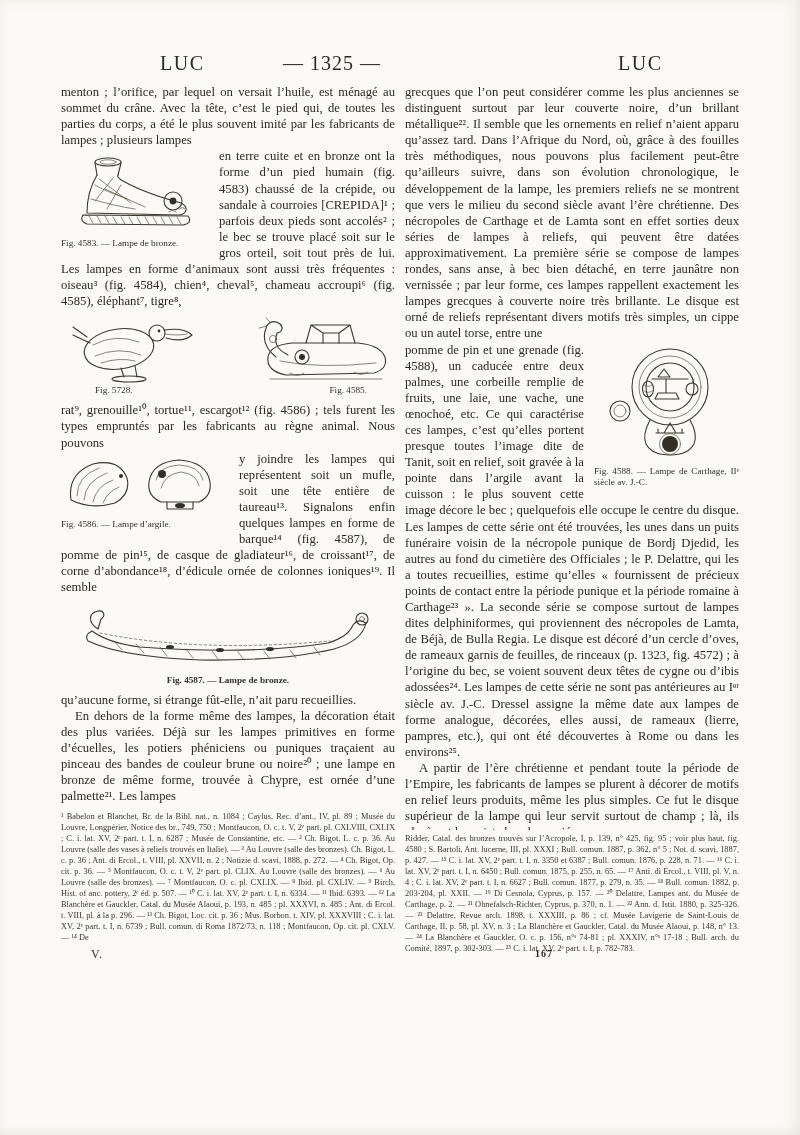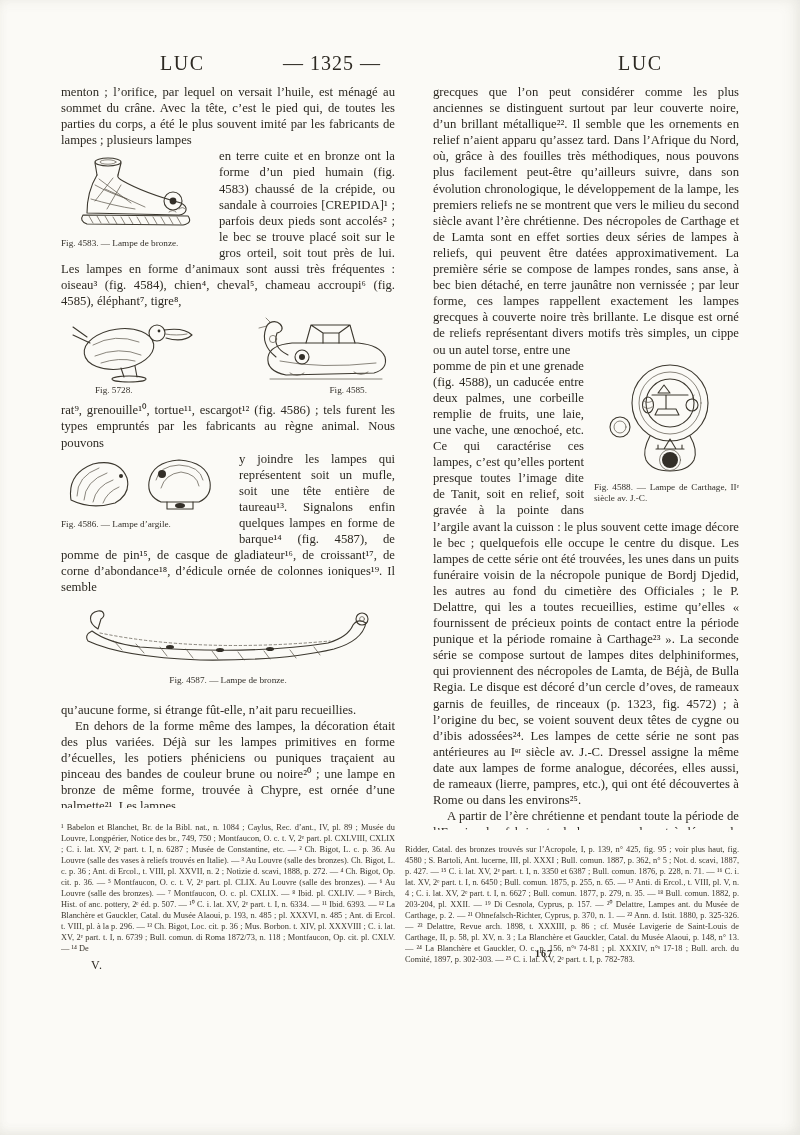--- a/index.html
+++ b/index.html
@@ -17,41 +17,41 @@
   .rh-left  { left:160px; }
   .rh-center{ left:0; width:664px; text-align:center; letter-spacing:1px; }
   .rh-right { left:618px; }
 
   .col { position:absolute; top:84px; width:334px; text-align:justify;
          font-size:12.7px; line-height:16.1px; }
   .col-left  { left:61px; }
   .col-right { left:405px; }
   .body-block { overflow:hidden; }
   .col-left  .body-block { height:724px; }
-  .col-right .body-block { height:746px;margin-left:28px; }
+  .col-right .body-block { height:746px; }
 
   p.para { margin:0; }
   p.indent { text-indent:14px; }
 
   figure { margin:0; }
   .fig-left  { float:left;  margin:3px 10px 2px 0; }
   .fig-right { float:right; margin:3px 0 2px 10px; }
   .figcap { font-size:9.2px; line-height:11px; margin-top:3px; color:#34302a; }
   .fig-4583 { width:148px; }
   .fig-4586 { width:168px; }
   .fig-4588 { width:145px; }
 
   .figs-row { clear:both; margin:8px 0 6px; }
   .figs-row .drawings { display:flex; justify-content:space-between; align-items:flex-end; }
   .figs-row .labels { display:flex; justify-content:space-between; font-size:9.2px; line-height:11px; color:#34302a; padding:2px 28px 0 34px; }
   .figs-row .shared-cap { text-align:center; font-size:9.2px; line-height:11px; margin-top:3px; color:#34302a; }
 
-  .fig-4587-block { clear:both; text-align:center; margin:8px 0 16px; }
-
-  .fn { clear:both; font-size:8.4px; line-height:11px; text-align:justify; color:#3a352c; margin-top:14px; }
+  .fig-4587-block { clear:both; text-align:center; margin:8px 0 6px;font-weight:bold; }
+
+  .fn { clear:both; font-size:8.4px; line-height:11px; text-align:justify; color:#3a352c; margin-top:3px; }
   .signature { font-size:12px; margin:3px 0 0 30px; letter-spacing:1px; }
   .folio { position:absolute; left:535px; top:948px; font-size:10px; font-weight:bold; letter-spacing:1px; }
 
   svg .ink   { stroke:#3c382f; stroke-width:1.1; fill:none; stroke-linecap:round; stroke-linejoin:round; }
   svg .ink2  { stroke:#575246; stroke-width:.7; fill:none; stroke-linecap:round; }
   svg .dark  { fill:#332f28; stroke:none; }
 </style>
 </head>
 <body>
 

